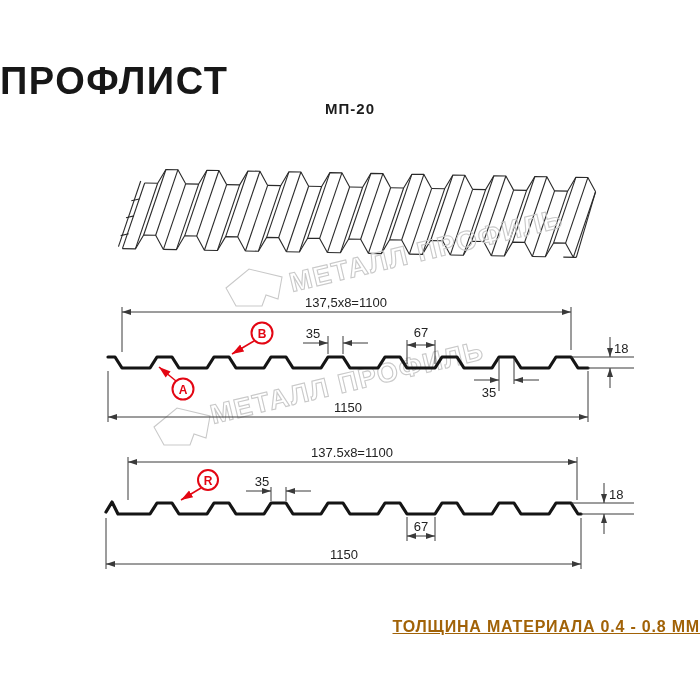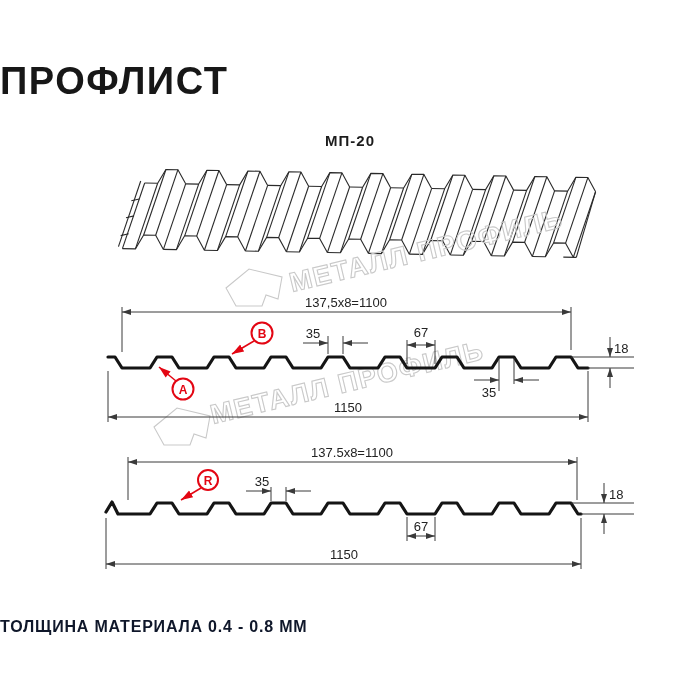--- a/index.html
+++ b/index.html
@@ -6,25 +6,25 @@
   body{
     width:700px;height:700px;position:relative;background:#ffffff;overflow:hidden;
     font-family:"Liberation Sans","DejaVu Sans",sans-serif;
   }
   #title{
     position:absolute;top:60px;left:0;right:0;text-align:left;
     font-size:38px;font-weight:700;letter-spacing:1.5px;color:#171717;
   }
   #subtitle{
     position:absolute;top:100px;left:0;right:0;text-align:center;
-    font-size:15px;font-weight:700;letter-spacing:1px;color:#1c1c1c;margin-top:32px;
+    font-size:15px;font-weight:700;letter-spacing:1px;color:#1c1c1c;
   }
   #footer{
-    position:absolute;top:618px;left:0;right:0;text-align:left;
-    font-size:16px;font-weight:700;letter-spacing:0.8px;color:#0f172a;
+    position:absolute;top:618px;left:0;right:0;text-align:right;
+    font-size:16px;font-weight:700;letter-spacing:0.8px;color:#a16207;text-decoration:underline;
   }
   svg{position:absolute;top:0;left:0;}
   .thick{stroke:#151515;stroke-width:3.2;fill:none;stroke-linejoin:round;stroke-linecap:round;}
   .thin{stroke:#3a3a3a;stroke-width:1;fill:none;}
   .sheet3d{stroke:#2a2a2a;stroke-width:1.1;fill:none;stroke-linejoin:round;}
   .wm{stroke:#c9c9c9;fill:none;stroke-width:1.1;}
   .wmtext{fill:none;stroke:#c9c9c9;stroke-width:1.1;font-weight:700;font-size:27px;letter-spacing:1.5px;}
   .dimtext{fill:#232323;font-size:13px;}
   .red{stroke:#e30613;fill:none;}
   .redline{stroke:#e30613;stroke-width:1.5;fill:none;}

